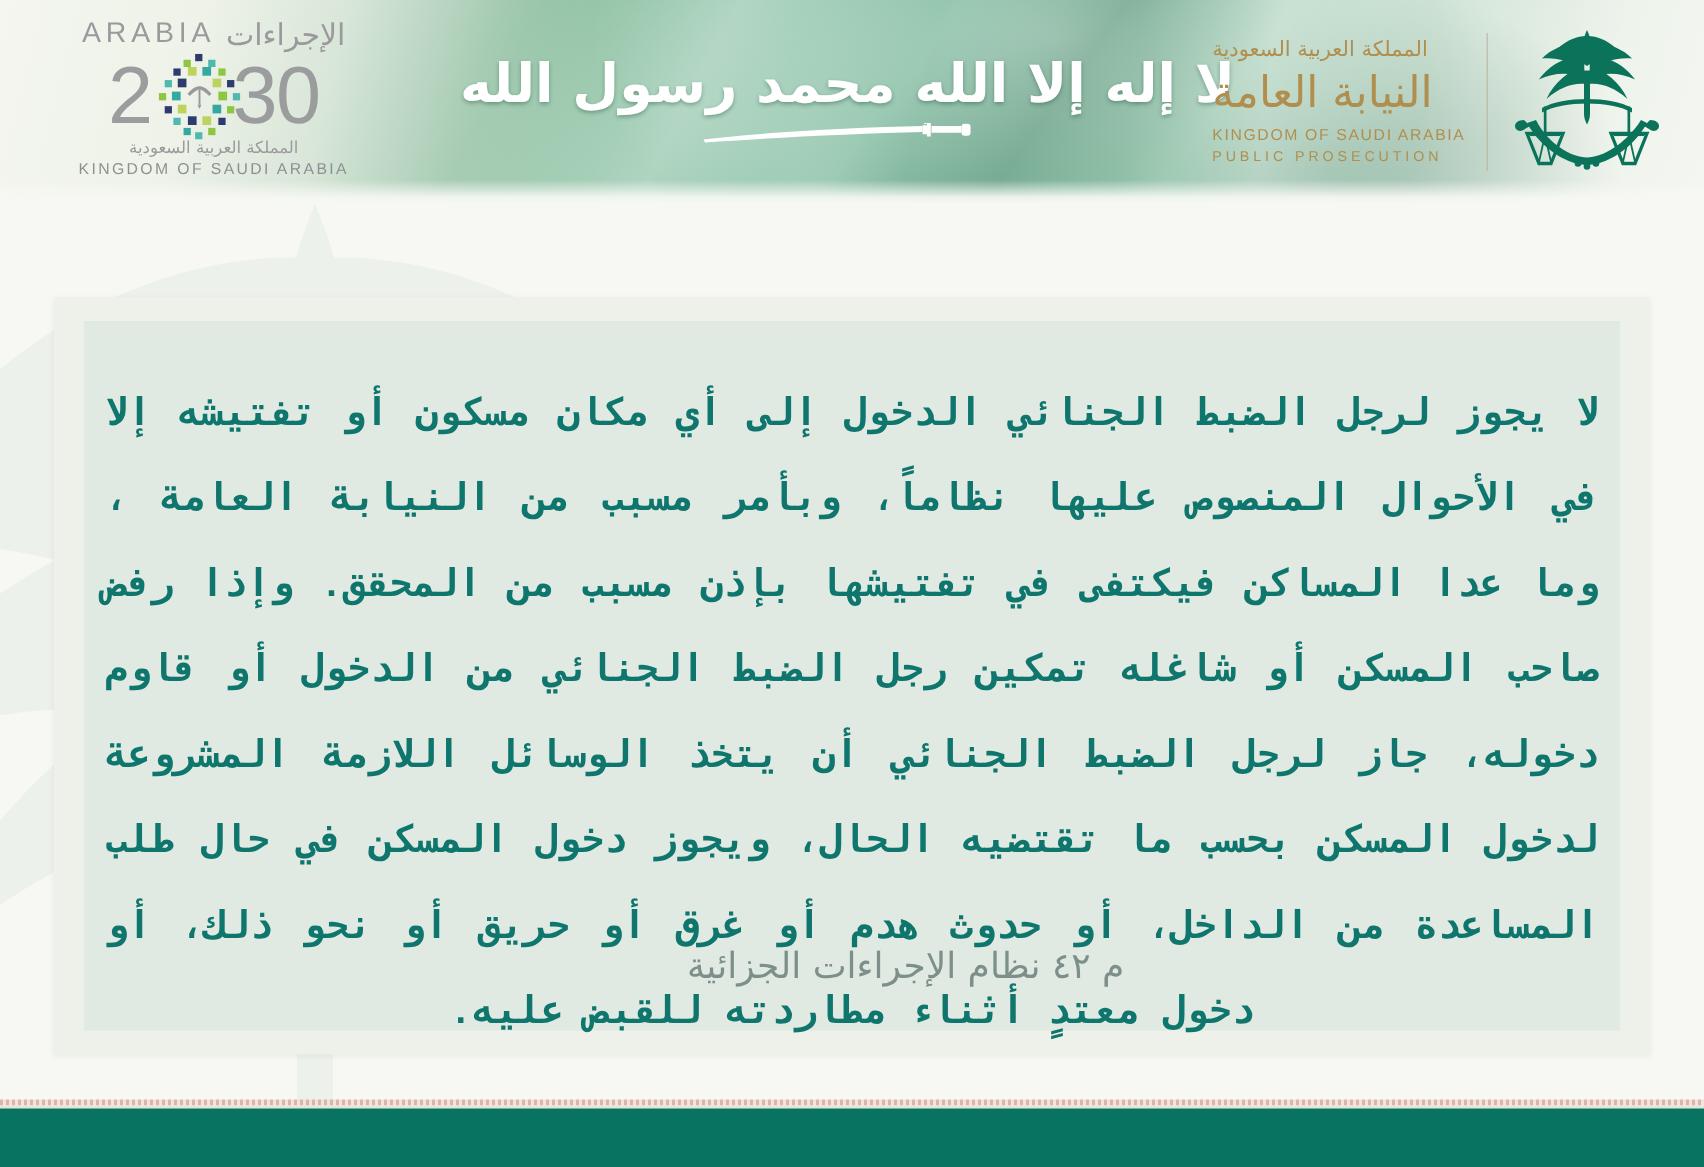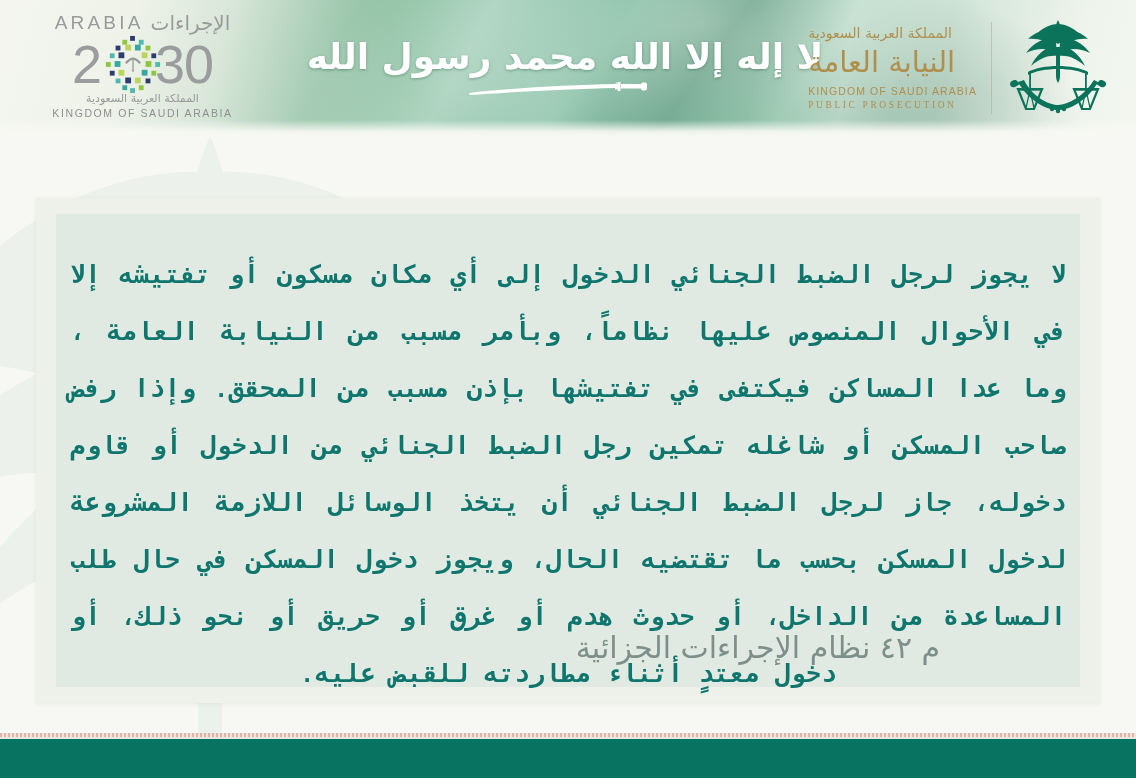--- a/index.html
+++ b/index.html
@@ -120,21 +120,21 @@
   .pp-ar-big{
     font-size:29px;color:#b08f4e;font-family:"DejaVu Sans",sans-serif;
     line-height:1.25;margin-top:2px;white-space:nowrap;
   }
   .pp-en1{
     font-size:10.5px;color:#b08f4e;letter-spacing:1.1px;direction:ltr;
     font-family:"Liberation Sans",sans-serif;margin-top:5px;
   }
   .pp-en2{
     font-size:9.5px;color:#b08f4e;letter-spacing:2.6px;direction:ltr;
-    font-family:Liberation Serif, serif;margin-top:3px;
+    font-family:Liberation Sans, sans-serif;margin-top:3px;
   }
   .pp-divider{
     width:1px;height:92px;background:#b5b09a;opacity:.65;
   }
   .pp-crest{width:112px;height:108px;margin-left:10px;}
 
   
   .body-area{
     position:absolute;left:0;top:136px;width:1136px;height:604px;
     background:#f7f8f3;overflow:hidden;
@@ -161,24 +161,24 @@
     color:#0f766e;
     font-family:Liberation Mono, monospace;
     font-size:25.5px;font-weight:700;
     line-height:57px;
     letter-spacing:0px;
     padding:0 4px;
     box-sizing:border-box;
   }
   .attribution{
     position:absolute;right:78px;top:630px;width:600px;
-    direction:rtl;text-align:center;
+    direction:rtl;text-align:left;
     color:#7d8f8a;
     font-family:"DejaVu Sans",sans-serif;
-    font-size:30px;font-weight:400;
+    font-size:24px;font-weight:400;
     letter-spacing:0px;
   }
 
   
   .footer-hairline{
     position:absolute;left:0;top:733px;width:1136px;height:4px;
     background:repeating-linear-gradient(90deg,
        #d8a99c 0px, #d8a99c 2px, #efe0d8 2px, #efe0d8 4px);
     opacity:.85;
   }

